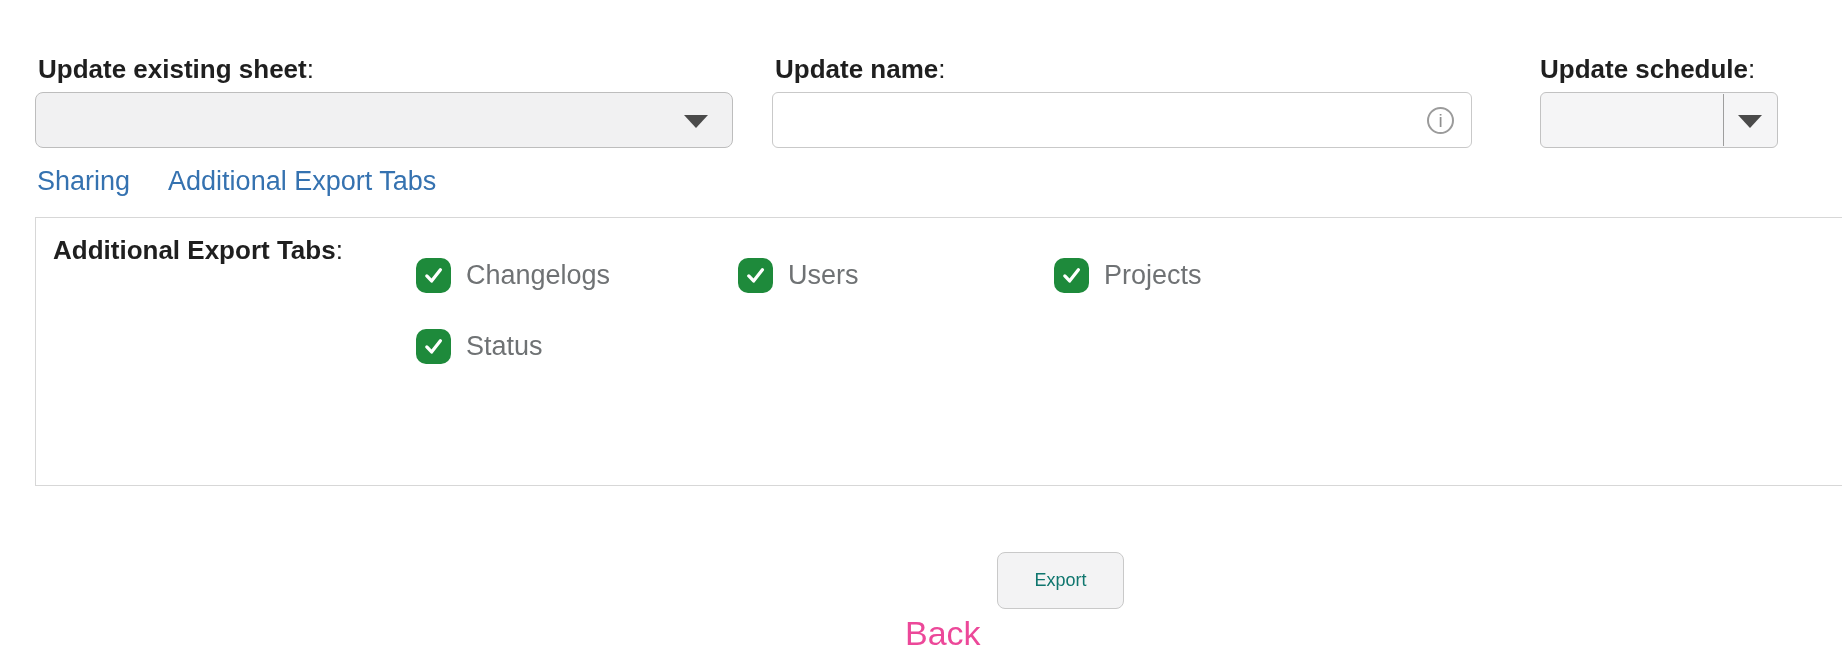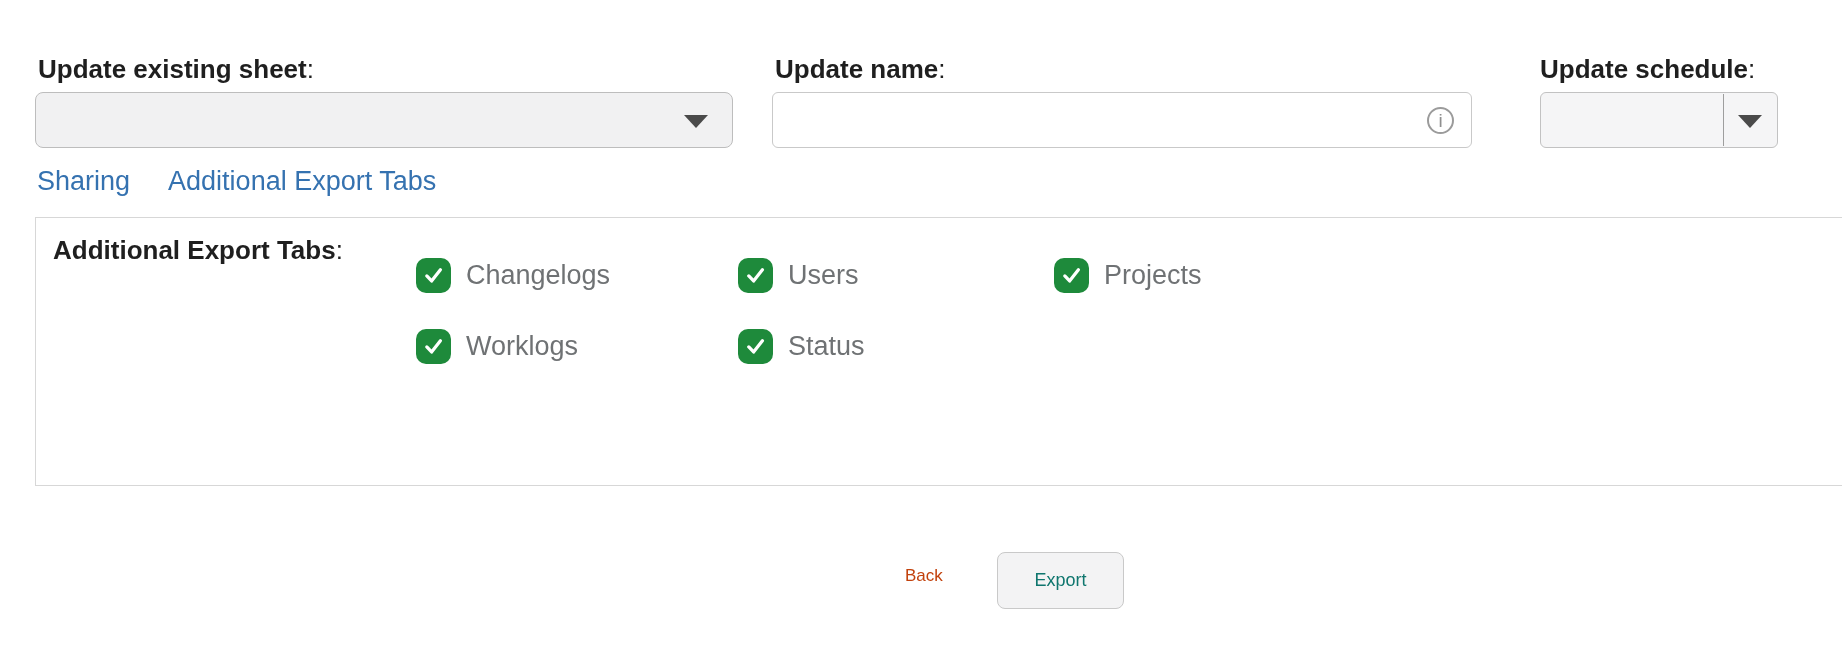--- a/index.html
+++ b/index.html
@@ -40,21 +40,21 @@
 
   
   .cb-grid { display: grid; grid-template-columns: 322px 316px auto; row-gap: 36px; }
   .cb-item { display: flex; align-items: center; gap: 15px; height: 35px; cursor: pointer; }
   .cb-box { width: 35px; height: 35px; border-radius: 10px; background: #1e8a3b; flex: none;
             display: flex; align-items: center; justify-content: center; }
   .cb-box svg { display: block; }
   .cb-label { font-size: 27px; color: #6f7274; white-space: nowrap; }
 
   
-  .back-link { font-size: 17px; color: #c2410c; cursor: pointer; text-decoration: none; }
+  .back-link { font-size: 34px; color: #ec4899; cursor: pointer; text-decoration: none; margin-top: 48px; }
   .export-btn { width: 127px; height: 57px; background: #f3f3f4; border: 1px solid #c9c9c9; border-radius: 8px;
                 font-size: 18px; color: #0f766e; font-family: "Liberation Sans", sans-serif;
                 display: flex; align-items: center; justify-content: center; cursor: pointer; }
 </style>
 </head>
 <body>
 
 <div class="abs field-label" style="left:38px; top:54px;"><span>Update existing sheet</span><span class="colon">:</span></div>
 
 <div class="abs field-label" style="left:775px; top:54px;"><span>Update name</span><span class="colon">:</span></div>
@@ -108,27 +108,19 @@
       </svg>
     </span>
     <span class="cb-label">Projects</span>
   </div>
       <div class="cb-item">
     <span class="cb-box">
       <svg width="23" height="23" viewBox="0 0 24 24" fill="none">
         <path d="M5 12.5 L10 17.7 L19.2 6" stroke="#ffffff" stroke-width="3.4" stroke-linecap="round" stroke-linejoin="round"></path>
       </svg>
     </span>
-    <span class="cb-label">Worklogs</span>
-  </div>
-      <div class="cb-item">
-    <span class="cb-box">
-      <svg width="23" height="23" viewBox="0 0 24 24" fill="none">
-        <path d="M5 12.5 L10 17.7 L19.2 6" stroke="#ffffff" stroke-width="3.4" stroke-linecap="round" stroke-linejoin="round"></path>
-      </svg>
-    </span>
     <span class="cb-label">Status</span>
   </div>
     </div>
 </div>
 
 <a class="abs back-link" style="left:905px; top:566px;">Back</a>
 <button class="abs export-btn" style="left:997px; top:552px;">Export</button>
 
 </body></html>

